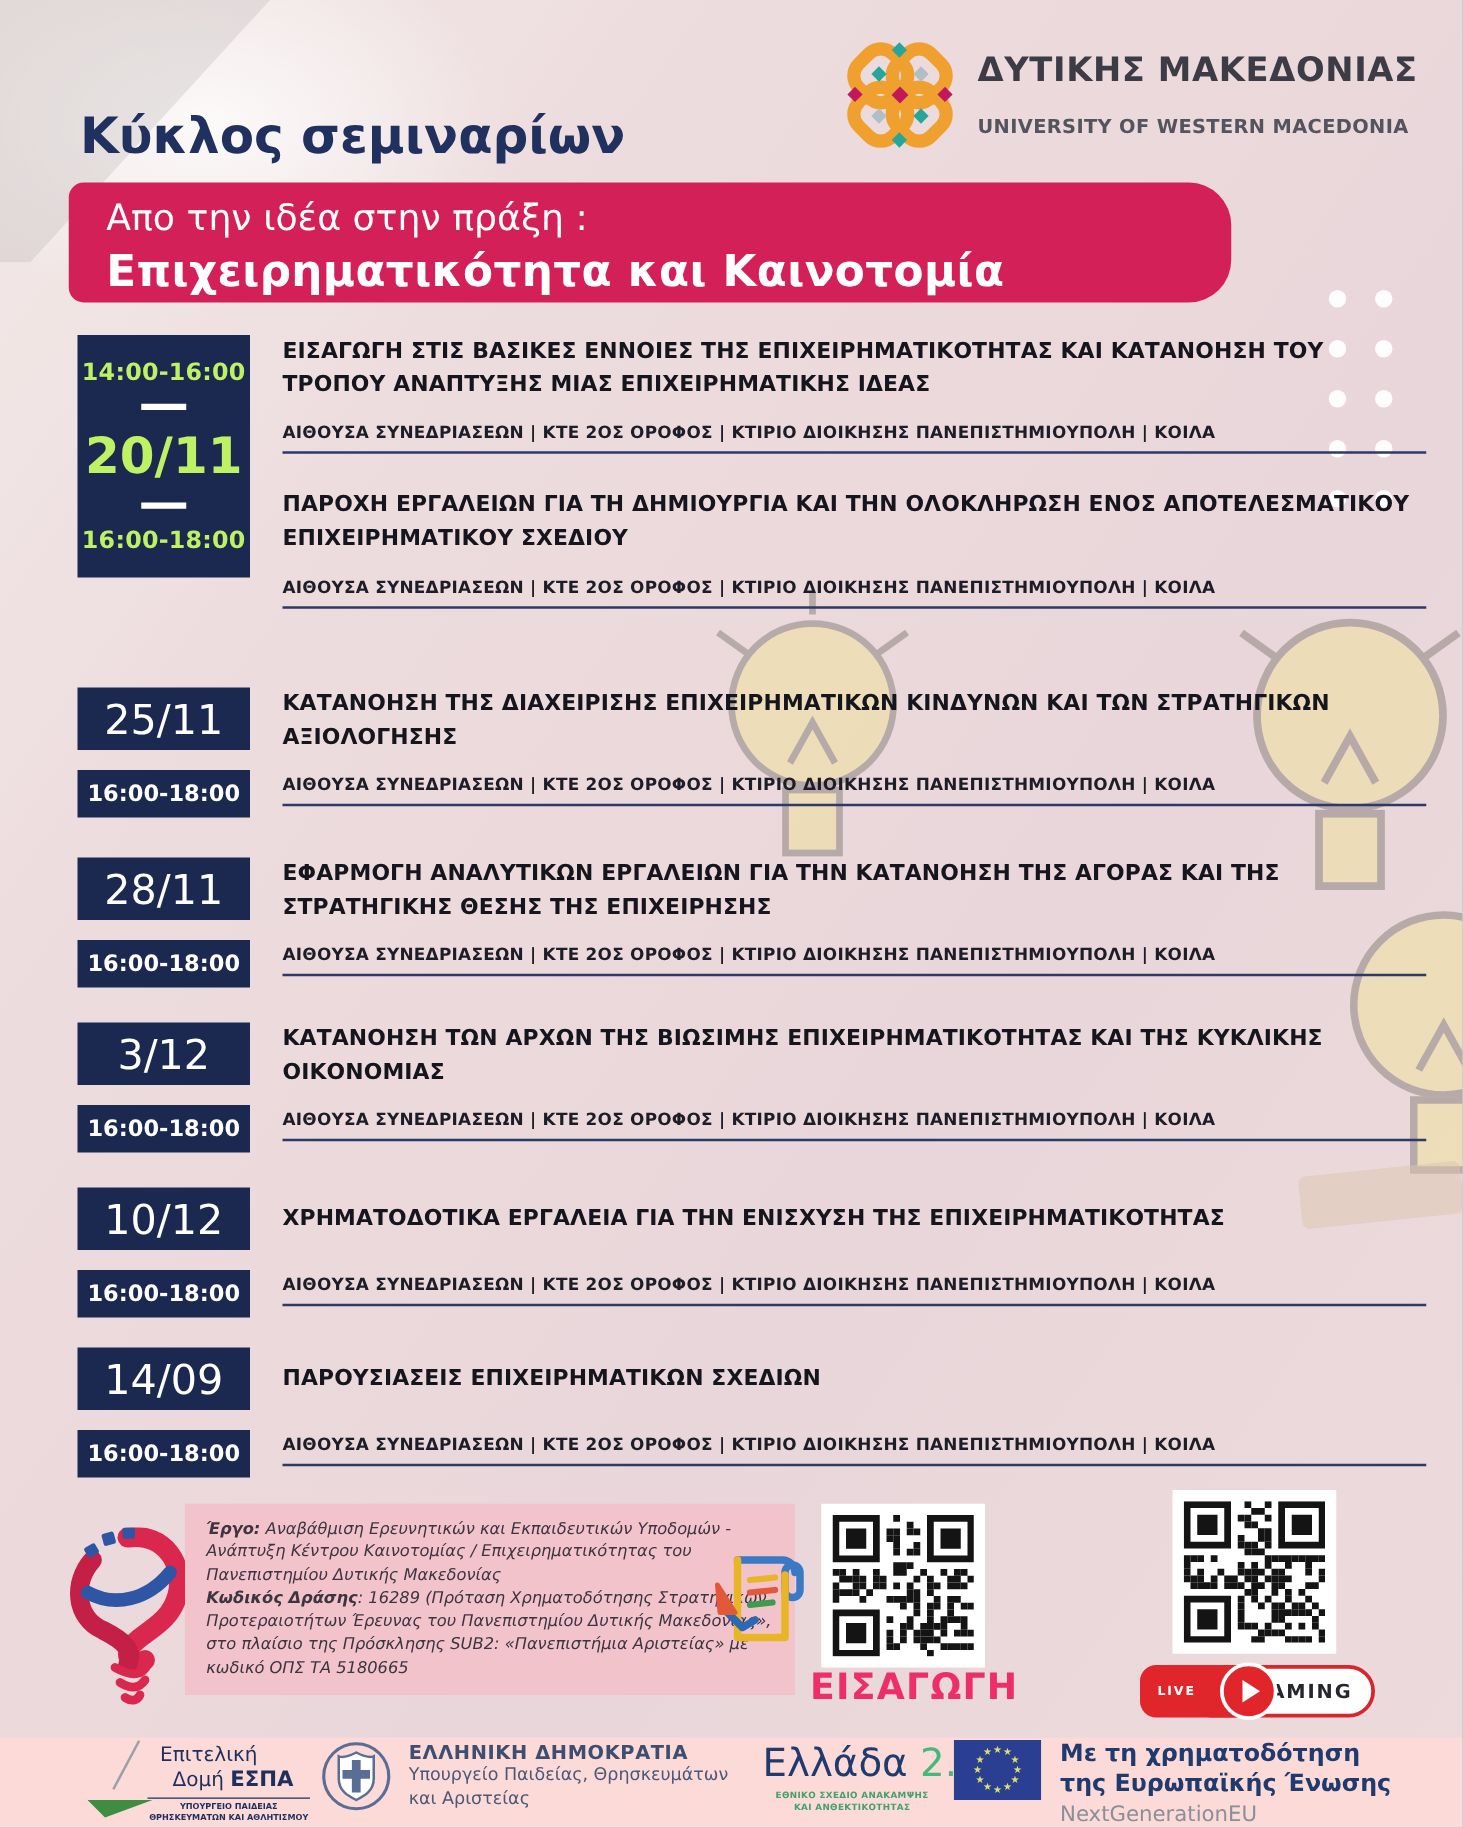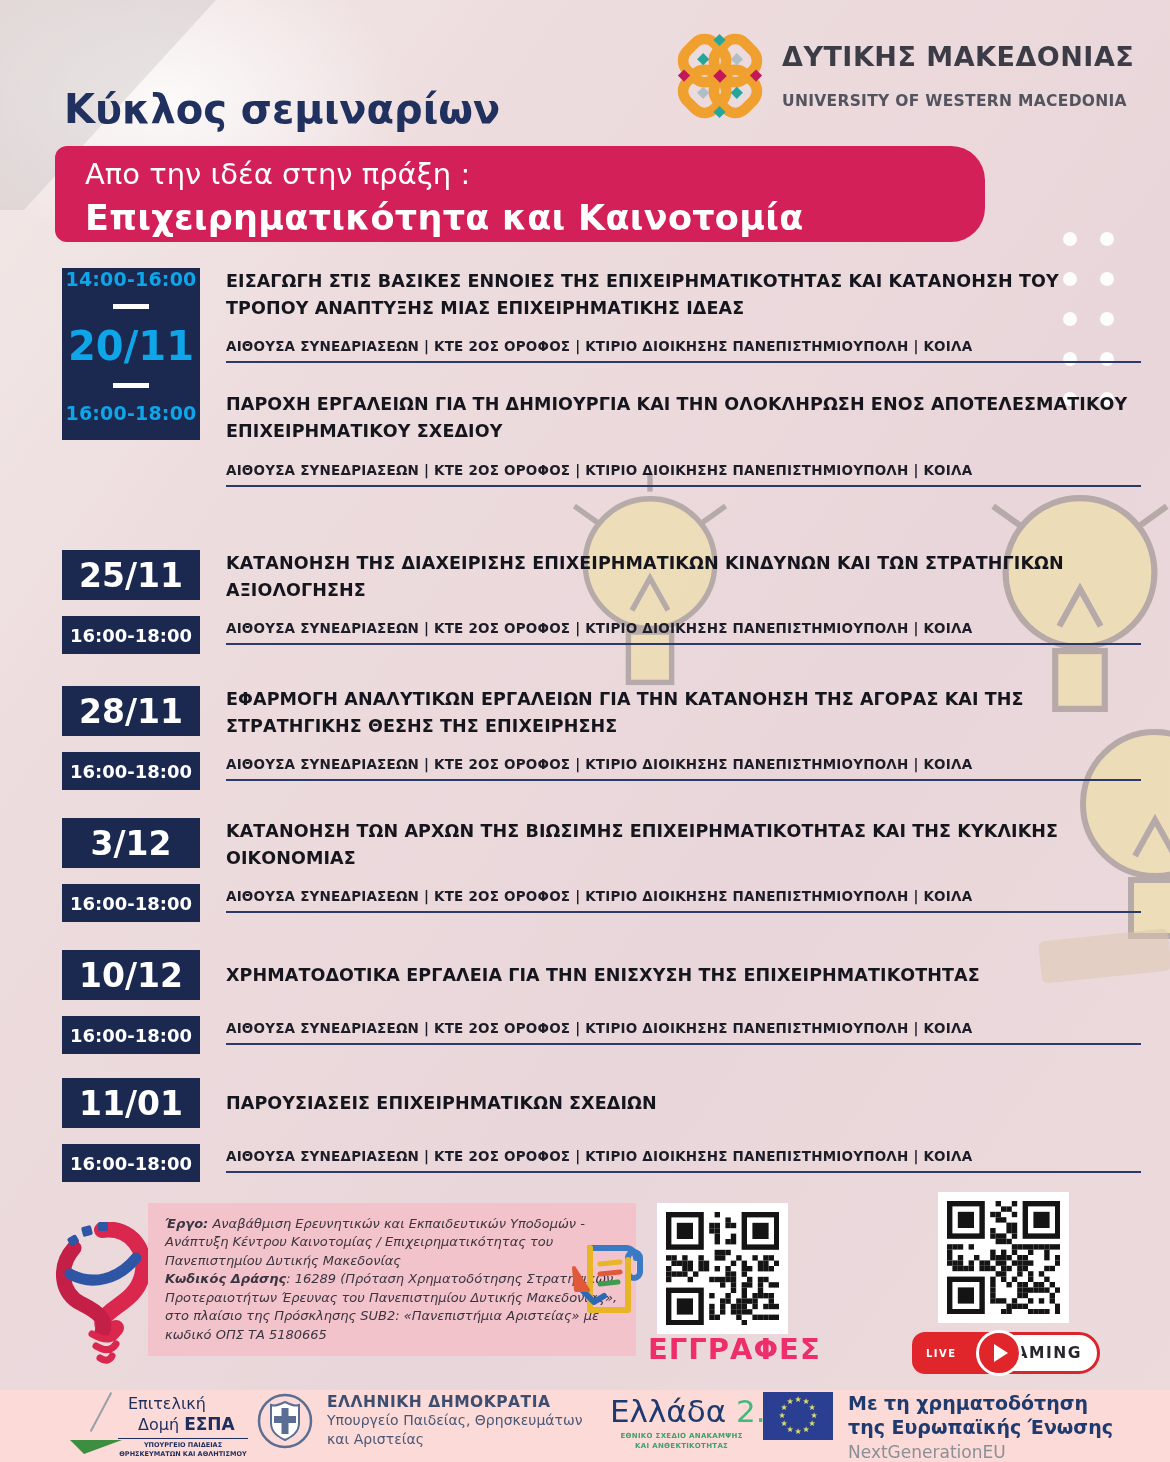--- a/index.html
+++ b/index.html
@@ -22,27 +22,27 @@
   .uni-l1,.uni-l2{font-size:27px;font-weight:bold;color:#3c3c46;letter-spacing:.5px;}
   .uni-l3{font-size:15.5px;font-weight:bold;color:#54545e;margin-top:21px;letter-spacing:.3px;}
   .series-title{position:absolute;left:64px;top:86px;font-size:40px;font-weight:bold;color:#21315f;}
   .banner{position:absolute;left:55px;top:146px;width:930px;height:96px;background:#d42058;
     border-radius:12px 34px 34px 12px;color:#fff;padding:10px 30px;box-sizing:border-box;}
   .banner-l1{font-size:29px;font-weight:400;margin-top:1px;}
   .banner-l2{font-size:35px;font-weight:bold;margin-top:7px;letter-spacing:.3px;}
   
   .block{position:absolute;left:62px;display:flex;}
   .datecol{width:138px;flex:none;}
-  .datebox-tall{height:172px;background:#1b2950;color:#0ea5e9;display:flex;flex-direction:column;
-    align-items:center;gap:14px;}
+  .datebox-tall{height:194px;background:#1b2950;color:#bef264;display:flex;flex-direction:column;
+    align-items:center;justify-content:center;gap:14px;}
   .time-text{font-size:19px;font-weight:bold;letter-spacing:.2px;}
   .dash{width:36px;height:5px;background:#fff;}
   .bigdate{font-size:40px;font-weight:bold;}
   .datebox{height:50px;background:#1b2950;color:#fff;display:flex;align-items:center;
-    justify-content:center;font-size:33px;font-weight:bold;}
+    justify-content:center;font-size:33px;font-weight:normal;}
   .timebox{height:38px;margin-top:16px;background:#1b2950;color:#fff;display:flex;
     align-items:center;justify-content:center;font-size:18px;font-weight:bold;}
   .content{margin-left:26px;width:915px;}
   .stitle{font-size:17.5px;font-weight:bold;color:#15151d;line-height:1.55;letter-spacing:.1px;}
   .min2{min-height:54px;}
   .single .stitle{padding-top:12px;min-height:42px;}
   .loc{margin-top:16px;font-size:13.5px;font-weight:bold;color:#1d1d27;letter-spacing:.2px;}
   .uline{margin-top:7px;border-bottom:2.5px solid #2c3a68;}
   .sess2{margin-top:28px;}
   
@@ -233,21 +233,21 @@
     </div>
     <div class="content">
       <div class="stitle">ΧΡΗΜΑΤΟΔΟΤΙΚΑ ΕΡΓΑΛΕΙΑ ΓΙΑ ΤΗΝ ΕΝΙΣΧΥΣΗ ΤΗΣ ΕΠΙΧΕΙΡΗΜΑΤΙΚΟΤΗΤΑΣ</div>
       <div class="loc">ΑΙΘΟΥΣΑ ΣΥΝΕΔΡΙΑΣΕΩΝ | ΚΤΕ 2ΟΣ ΟΡΟΦΟΣ | ΚΤΙΡΙΟ ΔΙΟΙΚΗΣΗΣ ΠΑΝΕΠΙΣΤΗΜΙΟΥΠΟΛΗ | ΚΟΙΛΑ</div>
       <div class="uline"></div>
     </div>
   </div>
 
   <div class="block single" style="top:1078px">
     <div class="datecol">
-      <div class="datebox">11/01</div>
+      <div class="datebox">14/09</div>
       <div class="timebox">16:00-18:00</div>
     </div>
     <div class="content">
       <div class="stitle">ΠΑΡΟΥΣΙΑΣΕΙΣ ΕΠΙΧΕΙΡΗΜΑΤΙΚΩΝ ΣΧΕΔΙΩΝ</div>
       <div class="loc">ΑΙΘΟΥΣΑ ΣΥΝΕΔΡΙΑΣΕΩΝ | ΚΤΕ 2ΟΣ ΟΡΟΦΟΣ | ΚΤΙΡΙΟ ΔΙΟΙΚΗΣΗΣ ΠΑΝΕΠΙΣΤΗΜΙΟΥΠΟΛΗ | ΚΟΙΛΑ</div>
       <div class="uline"></div>
     </div>
   </div>
 
   <svg class="innov-logo" width="100" height="148" viewBox="0 0 100 148">
@@ -534,21 +534,21 @@
           <rect x="5.4" y="5.4" width="27" height="27" fill="#fff"></rect>
           <rect x="10.8" y="10.8" width="16.200000000000003" height="16.200000000000003" fill="#141414"></rect>
           <rect x="75.60000000000001" y="0" width="37.800000000000004" height="37.800000000000004" fill="#141414"></rect>
           <rect x="81" y="5.4" width="27" height="27" fill="#fff"></rect>
           <rect x="86.4" y="10.8" width="16.200000000000003" height="16.200000000000003" fill="#141414"></rect>
           <rect x="0" y="75.60000000000001" width="37.800000000000004" height="37.800000000000004" fill="#141414"></rect>
           <rect x="5.4" y="81" width="27" height="27" fill="#fff"></rect>
           <rect x="10.8" y="86.4" width="16.200000000000003" height="16.200000000000003" fill="#141414"></rect>
         </svg></span></div>
 
-  <div class="reg-label">ΕΓΓΡΑΦΕΣ</div>
+  <div class="reg-label">ΕΙΣΑΓΩΓΗ</div>
 
   <div class="live-badge">
     <div class="lb-white">STREAMING</div>
     <div class="lb-red">LIVE</div>
     <div class="lb-circle">
         <div class="play"></div>
       </div>
   </div>
 
   <div class="footer"></div>

